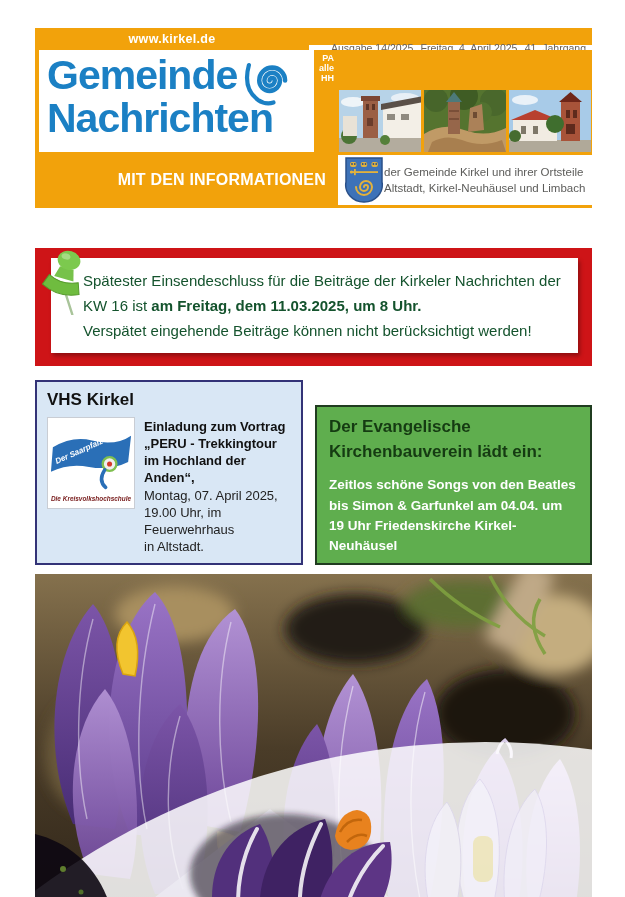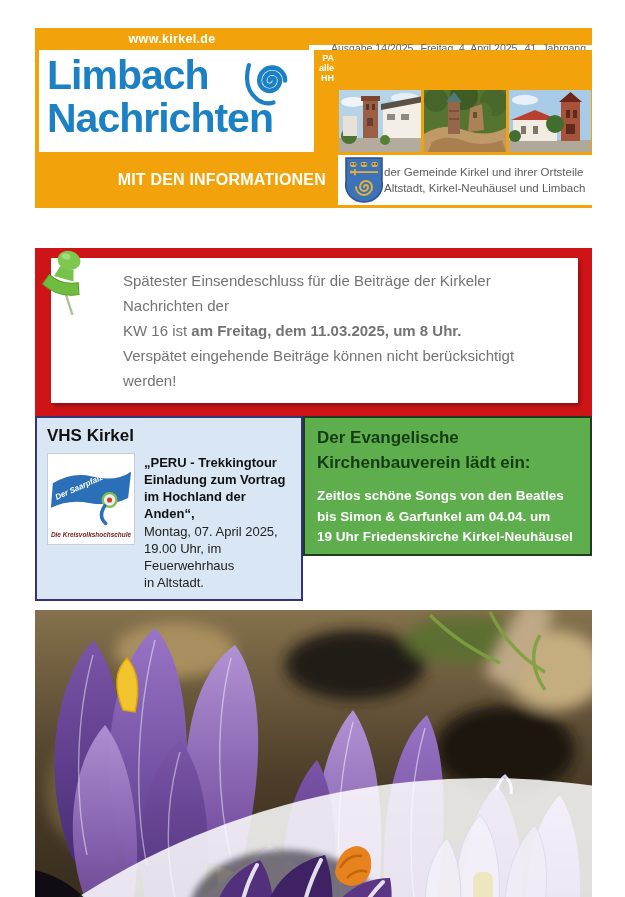--- a/index.html
+++ b/index.html
@@ -23,26 +23,26 @@
   .hdr-photos{flex:1;background:var(--orange);display:flex;flex-direction:row}
   .pa-note{color:#fff;font-size:9px;font-weight:bold;text-align:right;padding:3px 5px 0}
   .photo-row{margin-top:auto;display:flex;gap:3px;justify-content:flex-end;padding-right:1px}
   .photo-row svg{display:block}
   .hdr-row3{display:flex;height:56px}
   .hdr-mit{width:303px;background:var(--orange);color:#fff;font-weight:bold;font-size:16px;display:flex;align-items:center;justify-content:flex-end;padding-right:12px;letter-spacing:.2px}
   .hdr-gem{flex:1;background:#fff;border-top:3px solid var(--orange);border-bottom:3px solid var(--orange);display:flex;align-items:center;padding-left:6px;font-size:11.5px;color:#5c5c5a;line-height:1.4}
 
   
   .notice{margin-top:40px;background:var(--red);padding:10px 14px 13px 16px}
-  .notice-inner{background:#fff;position:relative;padding:10px 12px 10px 72px;font-size:15px;color:#737373;line-height:25px;box-shadow:2px 3px 4px rgba(0,0,0,.3)}
+  .notice-inner{background:#fff;position:relative;padding:10px 12px 10px 32px;font-size:15px;color:#14532d;line-height:25px;box-shadow:2px 3px 4px rgba(0,0,0,.3)}
   .notice-inner b{font-weight:bold}
   .pin{position:absolute;left:-12px;top:-11px}
 
   
-  .two-col{display:flex;align-items:flex-start}
+  .two-col{display:flex;gap:12px;margin-top:14px;align-items:flex-end}
   .vhs{width:268px;background:var(--vhs-bg);border:2px solid var(--vhs-border);padding:6px 10px 8px}
   .vhs h2{font-size:17px;color:#111;margin:2px 0 7px}
   .vhs-body{display:flex;gap:9px}
   .vhs-logo{flex:none;background:#fff;border:1px solid #c9cdd4}
   .vhs-text{font-size:13px;line-height:1.32;color:#222;padding-top:1px}
   .vhs-text .b{font-weight:bold;color:#111}
   .church{flex:1;background:var(--green-box-bg);border:2px solid var(--green-box-border);padding:7px 12px}
   .church h2{font-size:17px;line-height:1.45;color:var(--green-title);margin-top:1px}
   .church-body{margin-top:11px;color:#fff;font-weight:bold;font-size:13.5px;line-height:1.5}
 
@@ -58,21 +58,21 @@
     <div class="hdr-web">www.kirkel.de</div>
     <div class="hdr-issue">
       <span>Ausgabe 14/2025</span>
       <span>Freitag, 4. April 2025</span>
       <span>41. Jahrgang</span>
     </div>
   </div>
 
   <div class="hdr-row2">
     <div class="hdr-title">
-      <h1><span>Limbach</span><br><span>Nachrichten</span></h1>
+      <h1><span>Gemeinde</span><br><span>Nachrichten</span></h1>
       <svg class="spiral" width="62" height="66" viewBox="0 0 96 100">
         <path d="M20 16 Q10 52 34 70 Q46 78 58 74" fill="none" stroke="var(--blue)" stroke-width="6.5" stroke-linecap="round"></path>
         <path d="M52 40 a4 4 0 1 1 8 0 a8 8 0 1 1 -16 0 a12 12 0 1 1 24 0 a16 16 0 1 1 -32 0 a20 20 0 1 1 40 0" fill="none" stroke="var(--blue)" stroke-width="7" stroke-linecap="round"></path>
       </svg>
     </div>
     <div class="hdr-photos">
       <div class="pa-note">PA alle HH</div>
       <div class="photo-row">
         <svg width="82" height="62" viewBox="0 0 82 62">
           <rect width="82" height="62" fill="#b7d3e8"></rect>
@@ -182,22 +182,22 @@
         <svg class="vhs-logo" width="88" height="92" viewBox="0 0 88 92">
           <rect width="88" height="92" fill="#fff"></rect>
           <path d="M5 30 q20 -12 40 -7 q24 6 40 -5 l-3 27 q-18 9 -40 5 q-21 -4 -39 5 Z" fill="#2A6FB7"></path>
           <text x="9" y="47" transform="rotate(-24 9 47)" font-size="8.2" font-style="italic" font-weight="bold" fill="#fff">Der Saarpfalz-Kreis</text>
           <circle cx="63" cy="47" r="7" fill="#eee" stroke="#7FBF4F" stroke-width="2.4"></circle>
           <circle cx="63" cy="47" r="2.6" fill="#D43A2A"></circle>
           <path d="M58 53 q-7 11 1 18" stroke="#2A6FB7" stroke-width="3.6" fill="none" stroke-linecap="round"></path>
           <text x="44" y="85" text-anchor="middle" font-size="6.6" font-style="italic" font-weight="bold" fill="#7A2020">Die Kreisvolkshochschule</text>
         </svg>
         <div class="vhs-text">
+          <div class="b">Einladung zum Vortrag</div>
           <div class="b">„PERU - Trekkingtour</div>
-          <div class="b">Einladung zum Vortrag</div>
           <div class="b">im Hochland der Anden“,</div>
           <div>Montag, 07. April 2025,</div>
           <div>19.00 Uhr, im Feuerwehrhaus</div>
           <div>in Altstadt.</div>
         </div>
       </div>
     </div>
 
     <div class="church">
       <h2><span>Der Evangelische</span><br><span>Kirchenbauverein lädt ein:</span></h2>

